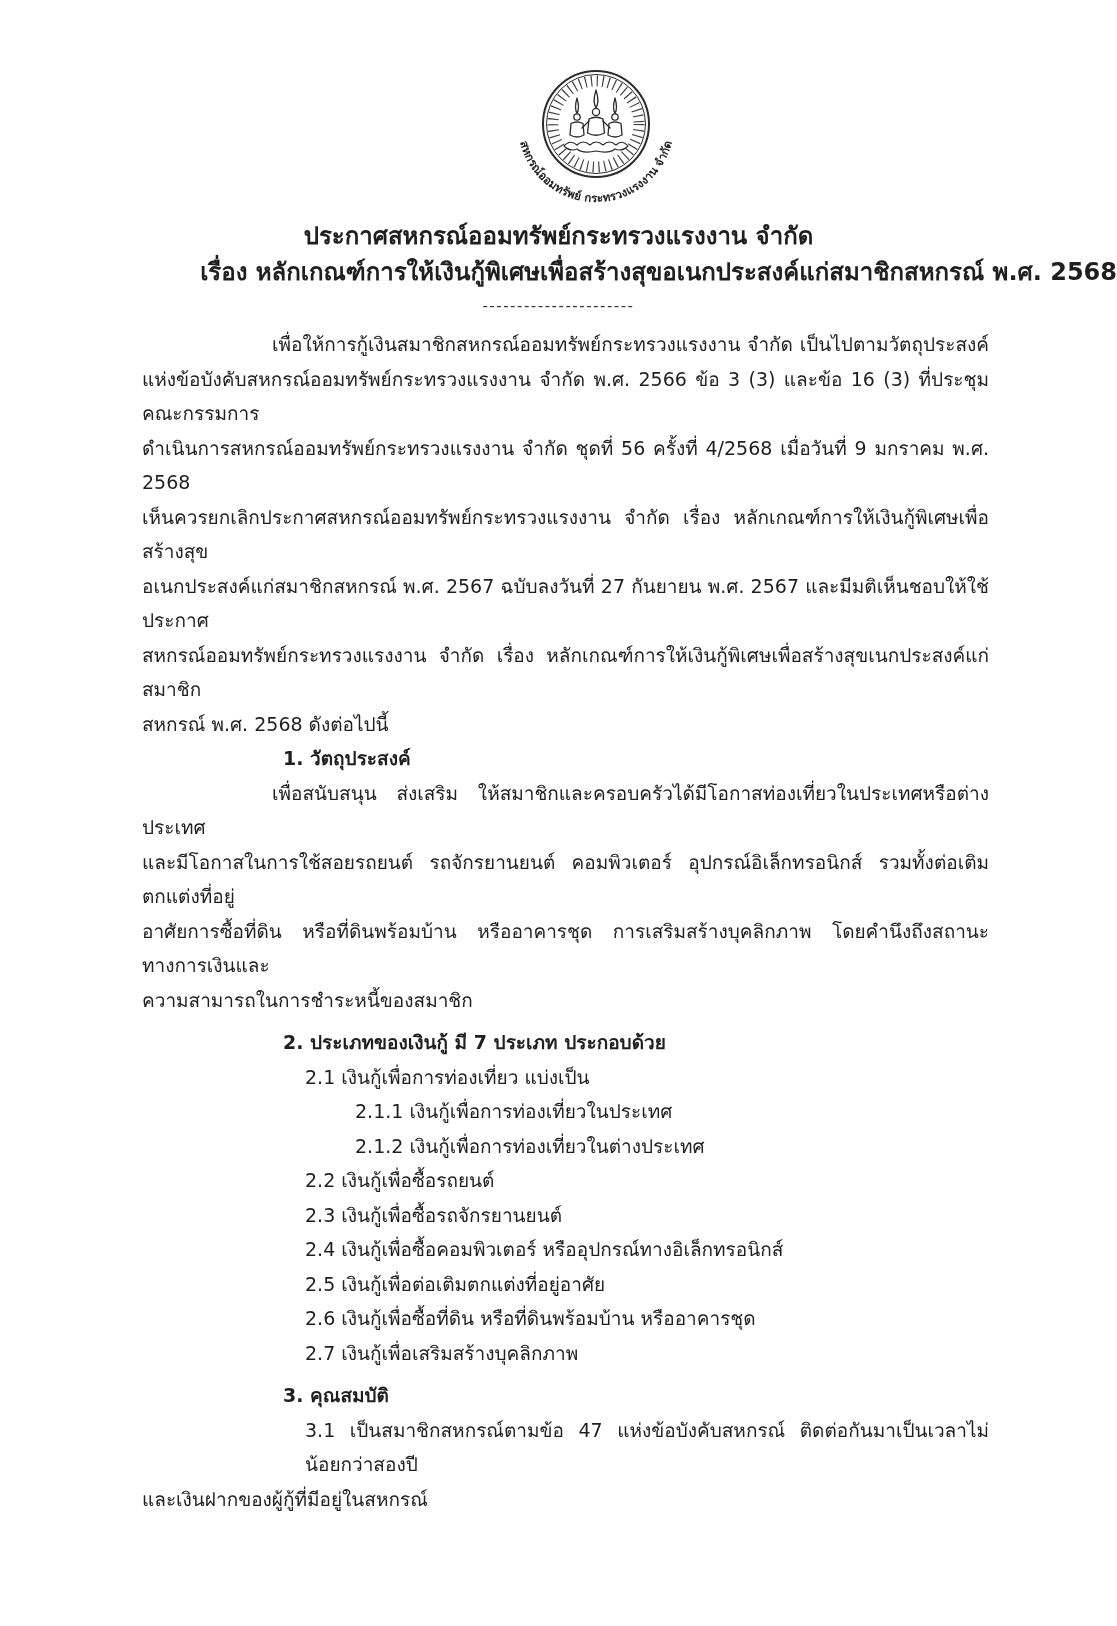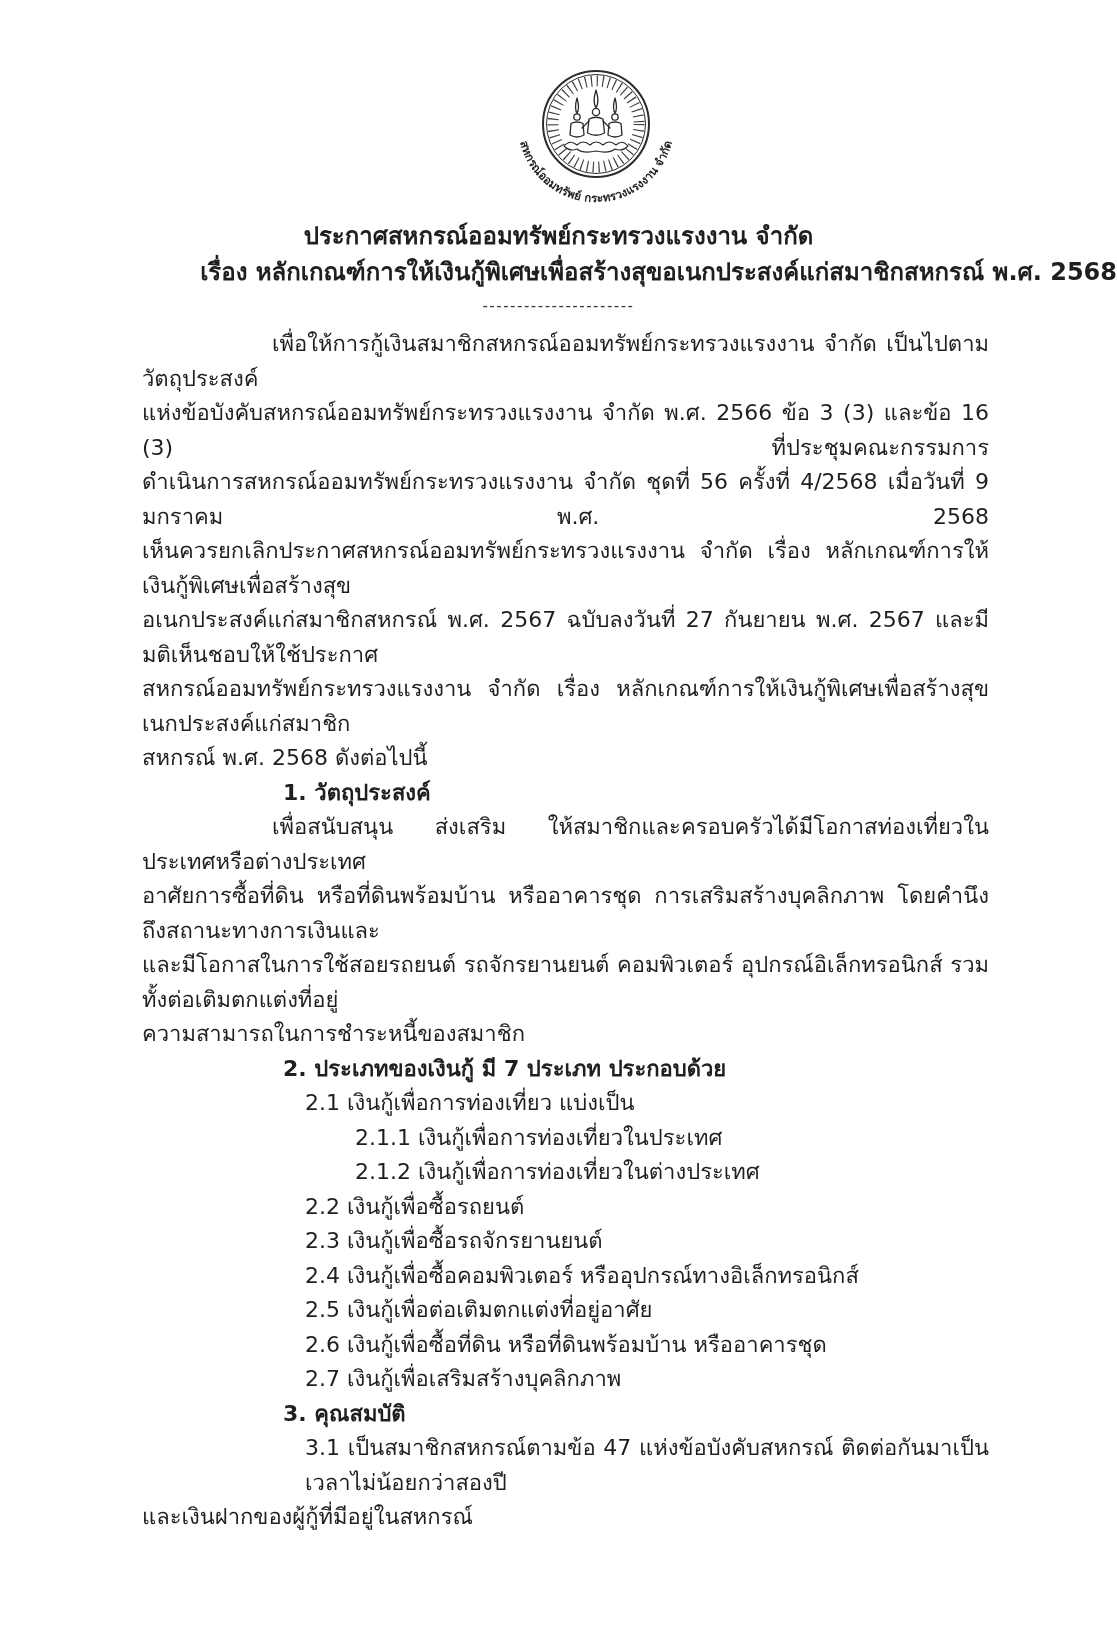--- a/index.html
+++ b/index.html
@@ -36,30 +36,30 @@
     text-align:center;
     font-size:15px;
     line-height:20px;
     letter-spacing:1.5px;
     color:#3a3a3a;
     margin-top:5px;
   }
   
   .content{
     margin:11px 128px 0 142px;
-    font-size:22px;
+    font-size:19px;
     line-height:34.5px;
   }
   .ln{min-height:34.5px;}
   .ind{text-indent:130px;}          
   .hd{font-weight:bold;padding-left:141px;}
   .it{padding-left:163px;}          
   .it2{padding-left:213px;}         
   .fill{text-align:justify;text-align-last:justify;}
-  .mt-sm{margin-top:0;}
+  .mt-sm{margin-top:8px;}
 </style>
 </head>
 <body>
 
 <div class="page">
 
   <svg class="seal" viewBox="0 0 205 162" xmlns="http://www.w3.org/2000/svg">
     <g fill="none" stroke="#2b2b2b">
       <circle cx="100" cy="68" r="53" stroke-width="2"></circle>
       <circle cx="100" cy="68" r="49.5" stroke-width="1"></circle>
@@ -98,22 +98,22 @@
     <div class="ln ind fill">เพื่อให้การกู้เงินสมาชิกสหกรณ์ออมทรัพย์กระทรวงแรงงาน จำกัด เป็นไปตามวัตถุประสงค์</div>
     <div class="ln fill">แห่งข้อบังคับสหกรณ์ออมทรัพย์กระทรวงแรงงาน จำกัด พ.ศ. 2566 ข้อ 3 (3) และข้อ 16 (3) ที่ประชุมคณะกรรมการ</div>
     <div class="ln fill">ดำเนินการสหกรณ์ออมทรัพย์กระทรวงแรงงาน จำกัด ชุดที่ 56 ครั้งที่ 4/2568 เมื่อวันที่ 9 มกราคม พ.ศ. 2568</div>
     <div class="ln fill">เห็นควรยกเลิกประกาศสหกรณ์ออมทรัพย์กระทรวงแรงงาน จำกัด เรื่อง หลักเกณฑ์การให้เงินกู้พิเศษเพื่อสร้างสุข</div>
     <div class="ln fill">อเนกประสงค์แก่สมาชิกสหกรณ์ พ.ศ. 2567 ฉบับลงวันที่ 27 กันยายน พ.ศ. 2567 และมีมติเห็นชอบให้ใช้ประกาศ</div>
     <div class="ln fill">สหกรณ์ออมทรัพย์กระทรวงแรงงาน จำกัด เรื่อง หลักเกณฑ์การให้เงินกู้พิเศษเพื่อสร้างสุขเนกประสงค์แก่สมาชิก</div>
     <div class="ln">สหกรณ์ พ.ศ. 2568 ดังต่อไปนี้</div>
 
     <div class="ln hd">1. วัตถุประสงค์</div>
     <div class="ln ind fill">เพื่อสนับสนุน ส่งเสริม ให้สมาชิกและครอบครัวได้มีโอกาสท่องเที่ยวในประเทศหรือต่างประเทศ</div>
+    <div class="ln fill">และมีโอกาสในการใช้สอยรถยนต์ รถจักรยานยนต์ คอมพิวเตอร์ อุปกรณ์อิเล็กทรอนิกส์ รวมทั้งต่อเติมตกแต่งที่อยู่</div>
     <div class="ln fill">อาศัยการซื้อที่ดิน หรือที่ดินพร้อมบ้าน หรืออาคารชุด การเสริมสร้างบุคลิกภาพ โดยคำนึงถึงสถานะทางการเงินและ</div>
-    <div class="ln fill">และมีโอกาสในการใช้สอยรถยนต์ รถจักรยานยนต์ คอมพิวเตอร์ อุปกรณ์อิเล็กทรอนิกส์ รวมทั้งต่อเติมตกแต่งที่อยู่</div>
     <div class="ln">ความสามารถในการชำระหนี้ของสมาชิก</div>
 
     <div class="ln hd mt-sm">2. ประเภทของเงินกู้ มี 7 ประเภท ประกอบด้วย</div>
     <div class="ln it">2.1 เงินกู้เพื่อการท่องเที่ยว แบ่งเป็น</div>
     <div class="ln it2">2.1.1 เงินกู้เพื่อการท่องเที่ยวในประเทศ</div>
     <div class="ln it2">2.1.2 เงินกู้เพื่อการท่องเที่ยวในต่างประเทศ</div>
     <div class="ln it">2.2 เงินกู้เพื่อซื้อรถยนต์</div>
     <div class="ln it">2.3 เงินกู้เพื่อซื้อรถจักรยานยนต์</div>
     <div class="ln it">2.4 เงินกู้เพื่อซื้อคอมพิวเตอร์ หรืออุปกรณ์ทางอิเล็กทรอนิกส์</div>
     <div class="ln it">2.5 เงินกู้เพื่อต่อเติมตกแต่งที่อยู่อาศัย</div>

